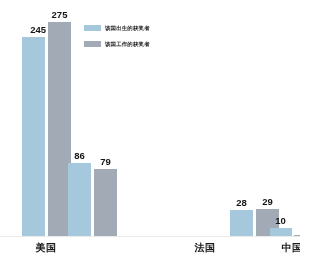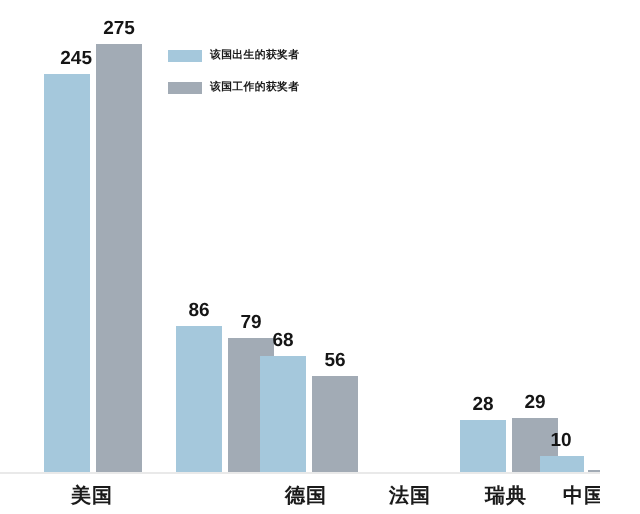--- a/index.html
+++ b/index.html
@@ -123,33 +123,27 @@
 
   <div id="plot">
 
     <div class="group" style="left:22px; width:46px;">
       <div class="bar" style="left:0px; width:23px; height:200px; background:#a5c8dc;"></div>
       <div class="bar" style="left:26px; width:23px; height:215px; background:#a2abb5;"></div>
       <span class="bar-label" style="left:-1px; width:25px; bottom:202px;text-align:right;">245</span>
       <span class="bar-label" style="left:25px; width:25px; bottom:217px;">275</span>
     </div>
 
-    <div class="group" style="left:88px; width:46px;">
+    <div class="group" style="left:68px; width:46px;">
       <div class="bar" style="left:0px; width:23px; height:74px; background:#a5c8dc;"></div>
       <div class="bar" style="left:26px; width:23px; height:68px; background:#a2abb5;"></div>
       <span class="bar-label" style="left:-1px; width:25px; bottom:76px;">86</span>
       <span class="bar-label" style="left:25px; width:25px; bottom:70px;">79</span>
     </div>
 
-    <div class="group" style="left:130px; width:46px;">
-      <div class="bar" style="left:0px; width:23px; height:59px; background:#a5c8dc;"></div>
-      <div class="bar" style="left:26px; width:23px; height:49px; background:#a2abb5;"></div>
-      <span class="bar-label" style="left:-1px; width:25px; bottom:61px;">68</span>
-      <span class="bar-label" style="left:25px; width:25px; bottom:51px;">56</span>
-    </div>
 
 
     <div class="group" style="left:232px; width:46px;">
       <div class="bar" style="left:-2px; width:23px; height:27px; background:#a5c8dc;"></div>
       <div class="bar" style="left:24px; width:23px; height:28px; background:#a2abb5;"></div>
       <span class="bar-label" style="left:-3px; width:25px; bottom:29px;">28</span>
       <span class="bar-label" style="left:23px; width:25px; bottom:30px;">29</span>
     </div>
 
     <div class="group" style="left:270px; width:40px;">
@@ -158,19 +152,17 @@
       <span class="bar-label" style="left:-2px; width:25px; bottom:11px;">10</span>
       <span class="bar-label" style="left:22px; width:25px; bottom:4px;">2</span>
     </div>
 
   </div>
 
   <div id="baseline"></div>
 
   <div id="xaxis">
     <span class="xtick" style="left:22px; width:48px;">美国</span>
-    <span class="xtick" style="left:129px; width:48px;">德国</span>
     <span class="xtick" style="left:181px; width:48px;">法国</span>
-    <span class="xtick" style="left:229px; width:48px;">瑞典</span>
     <span class="xtick" style="left:268px; width:48px;">中国</span>
   </div>
 
 </div>
 
 </body></html>

